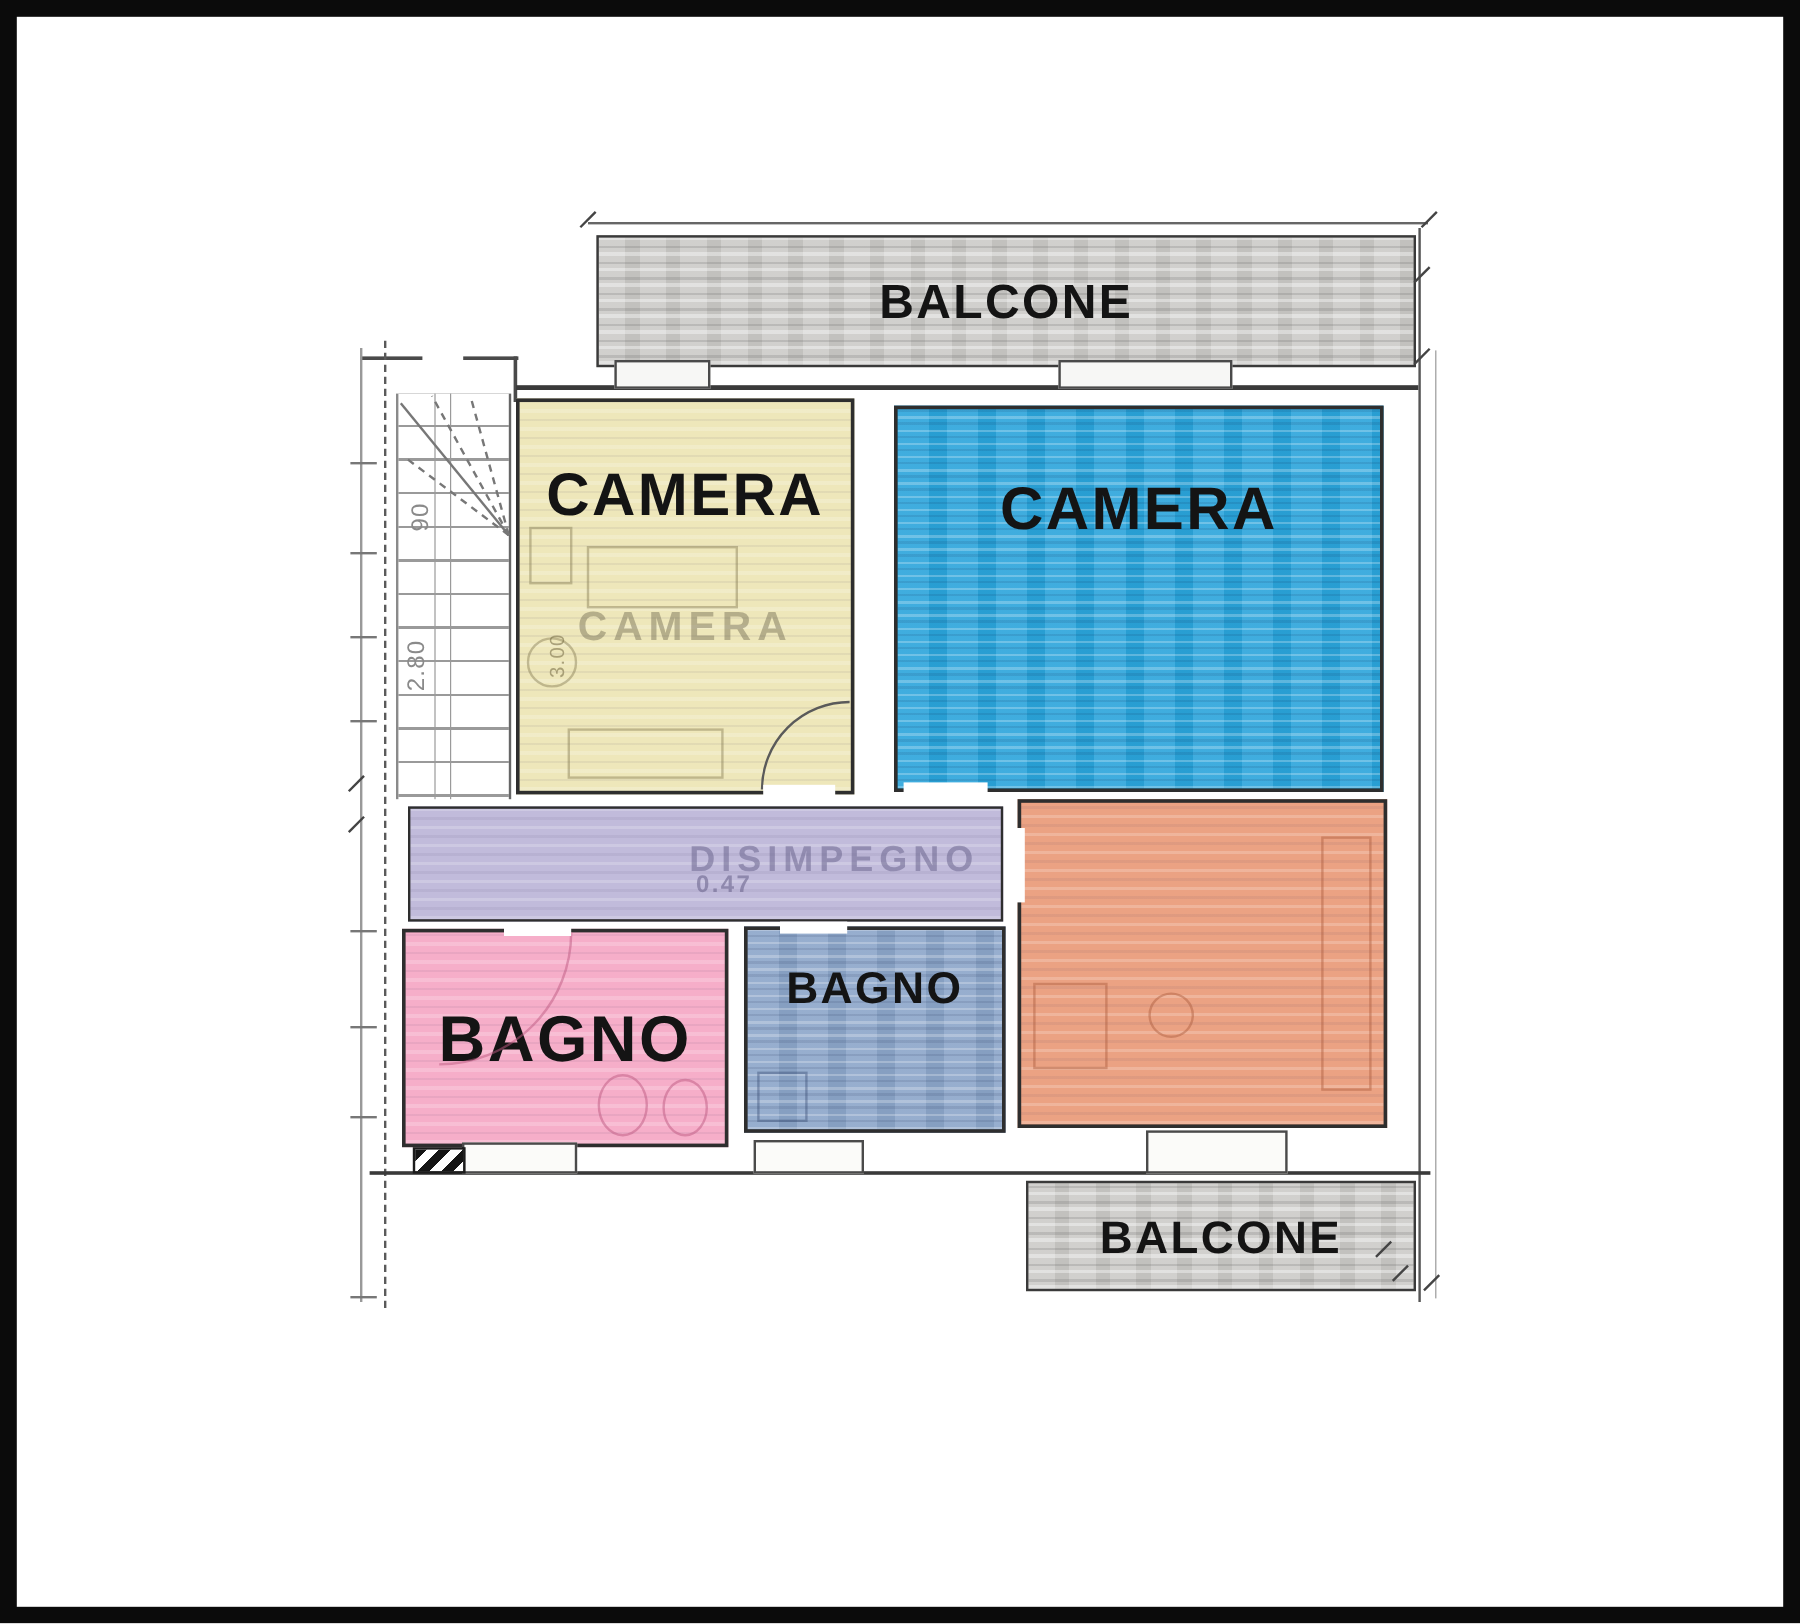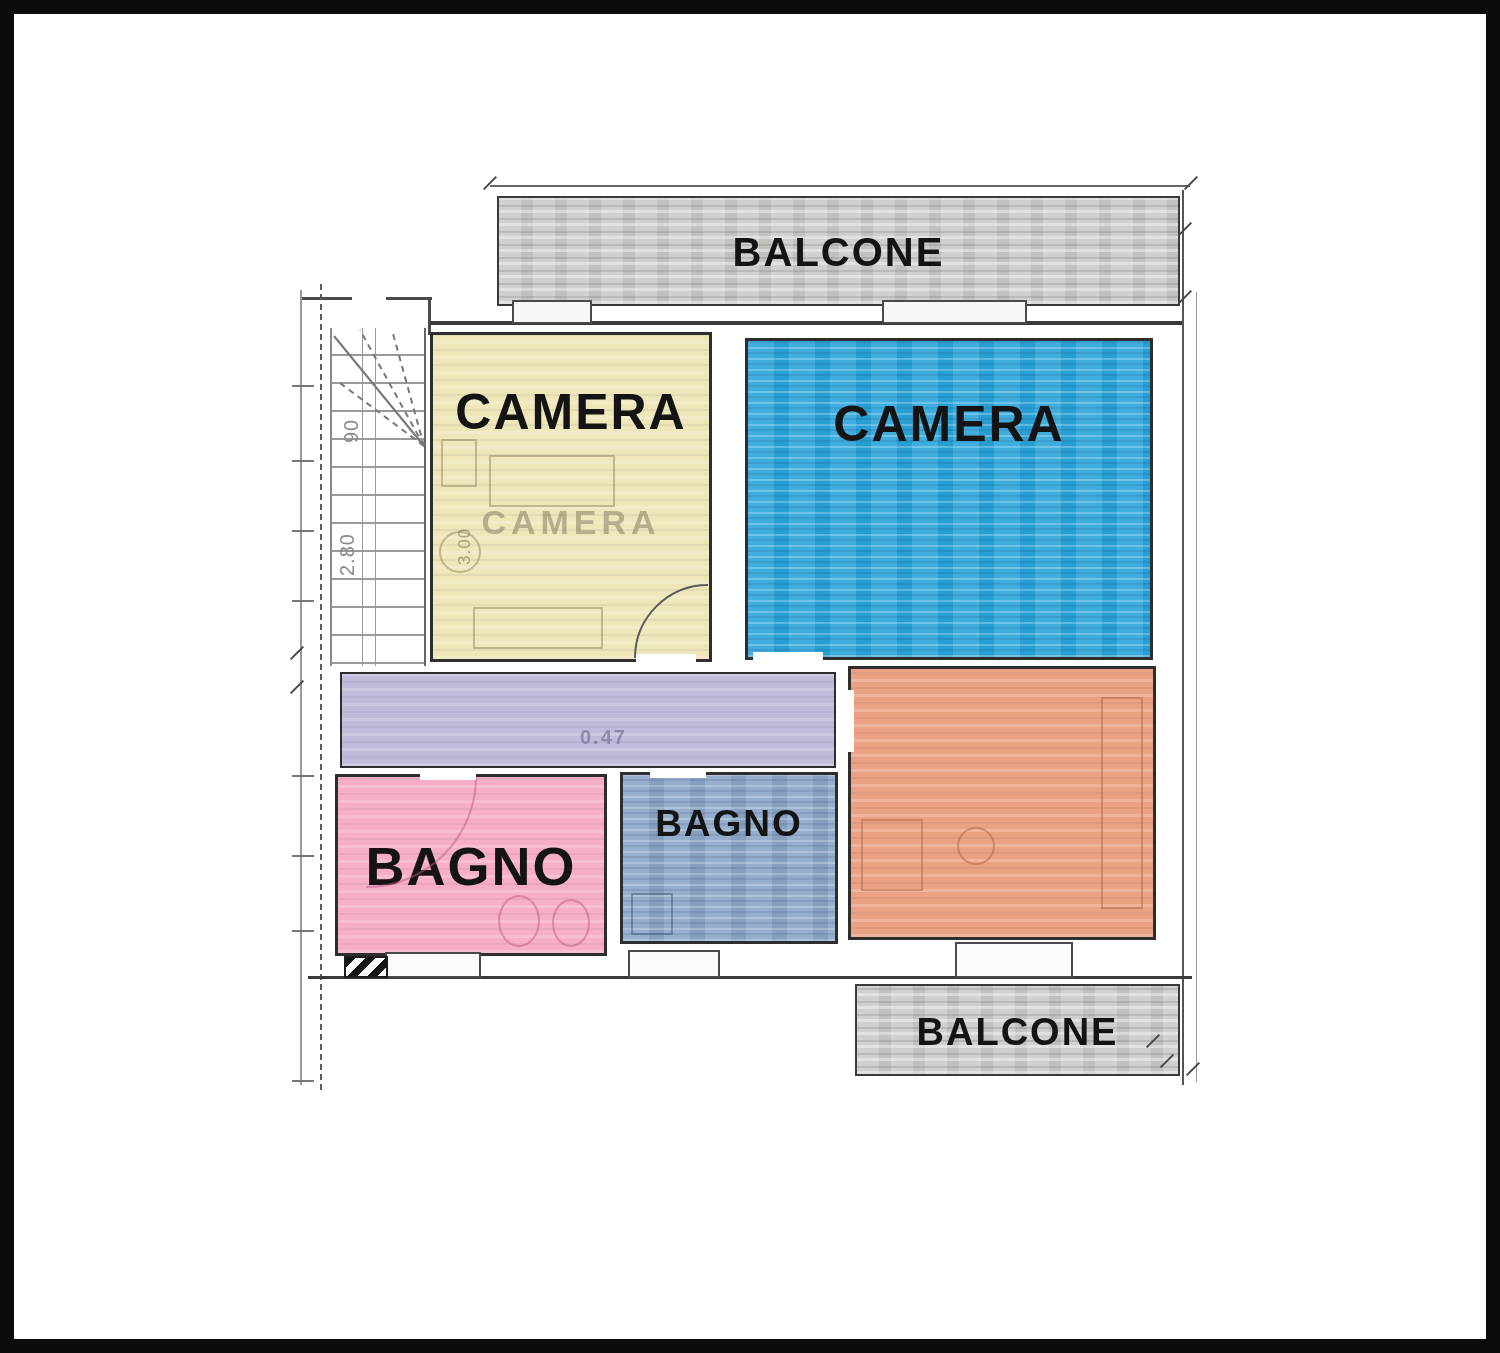--- a/index.html
+++ b/index.html
@@ -137,20 +137,21 @@
       <svg width="75" height="75" style="left:202px; top:250px;">
         <path d="M 0 73 A 73 73 0 0 1 73 0" fill="none" stroke="#5a5a5a" stroke-width="2"></path>
       </svg>
     </div>
 
     <div class="room tex-marker" style="left: 745px; top: 338px; width: 408px; height: 322px; background-color: rgb(42, 164, 219);">
       <div class="room-label" style="top:58px; font-size:50px;">CAMERA</div>
     </div>
 
     <div class="room tex-soft" style="left: 340px; top: 672px; width: 496px; height: 96px; border-width: 2px; background-color: rgb(193, 187, 219);">
+      <div class="watermark" style="right:18px; top:26px; font-size:30px; color:rgba(108,102,142,0.55);">DISIMPEGNO</div>
       <div class="watermark" style="left:238px; top:52px; font-size:20px; letter-spacing:2px; color:rgba(108,102,142,0.6);">0.47</div>
     </div>
 
     <div class="room tex-soft" style="left: 335px; top: 774px; width: 272px; height: 182px; background-color: rgb(246, 174, 201);">
       <div class="room-label" style="top:62px; font-size:54px;">BAGNO</div>
       <svg width="110" height="110" style="left:28px; top:0;">
         <path d="M 110 0 A 110 110 0 0 1 0 110" fill="none" stroke="rgba(190,90,130,0.5)" stroke-width="2"></path>
       </svg>
       <div class="furn furn-pink round" style="left:160px; top:118px; width:42px; height:52px;"></div>
       <div class="furn furn-pink round" style="left:214px; top:122px; width:38px; height:48px;"></div>

